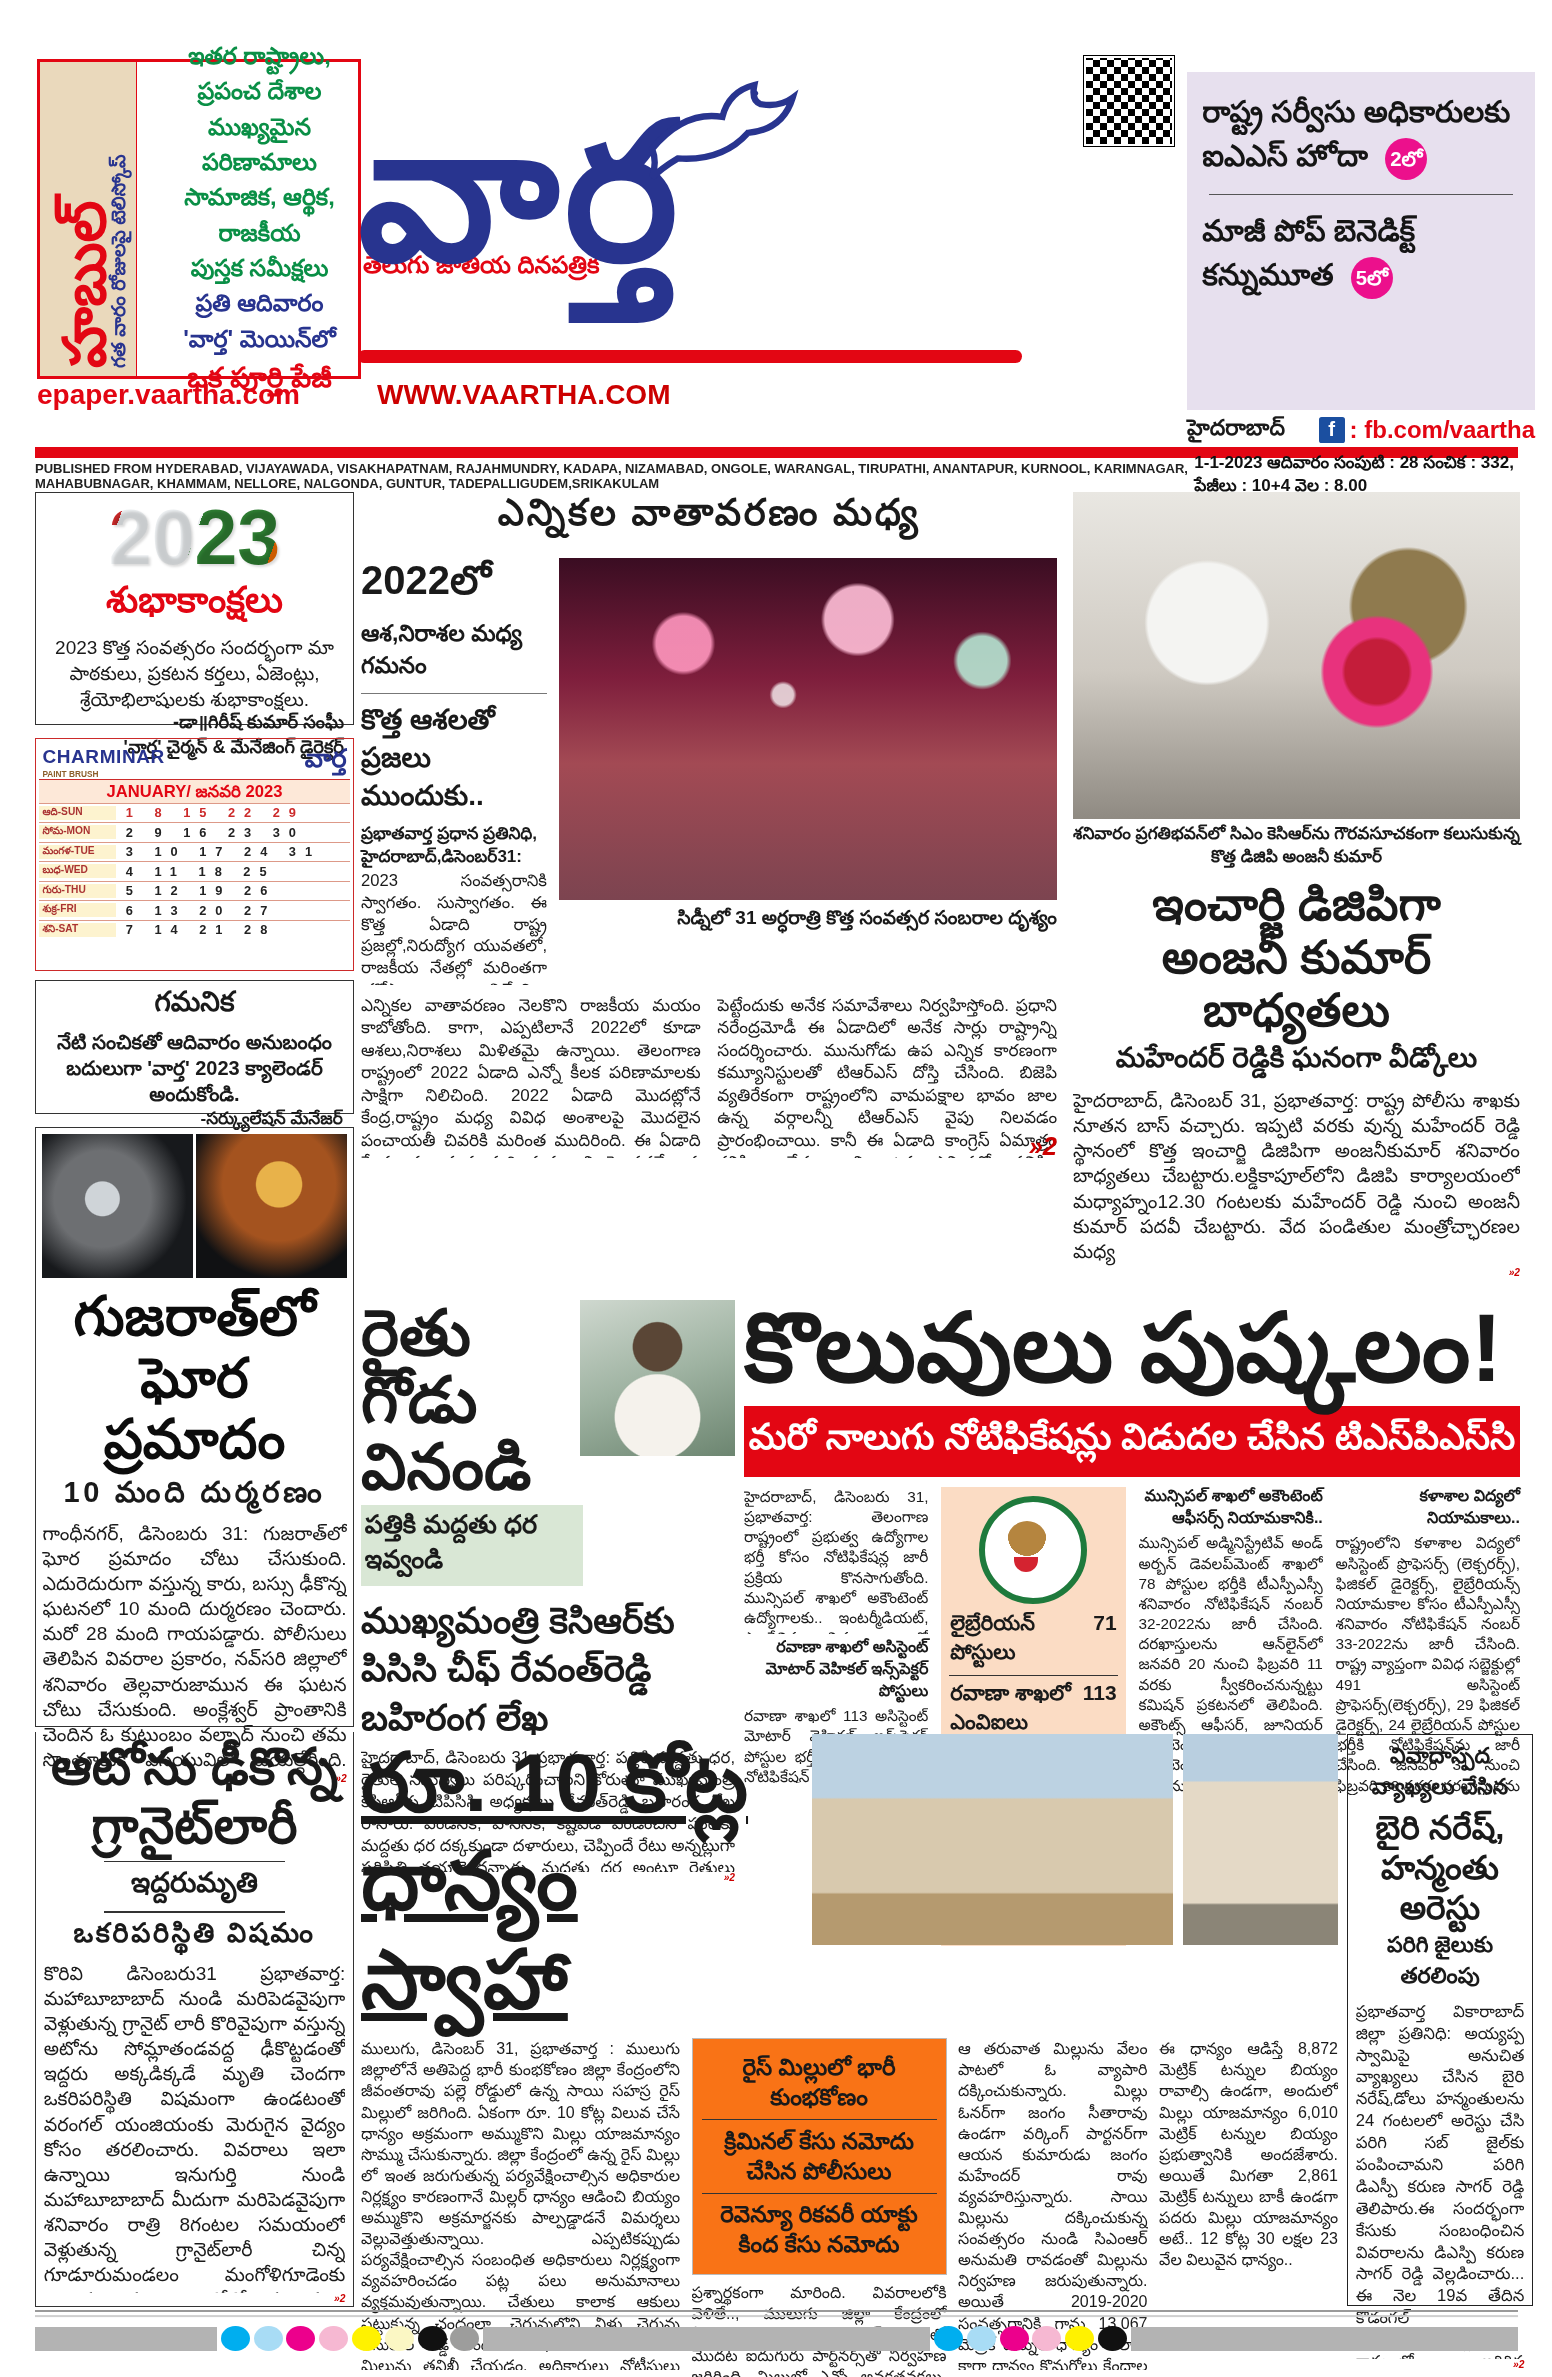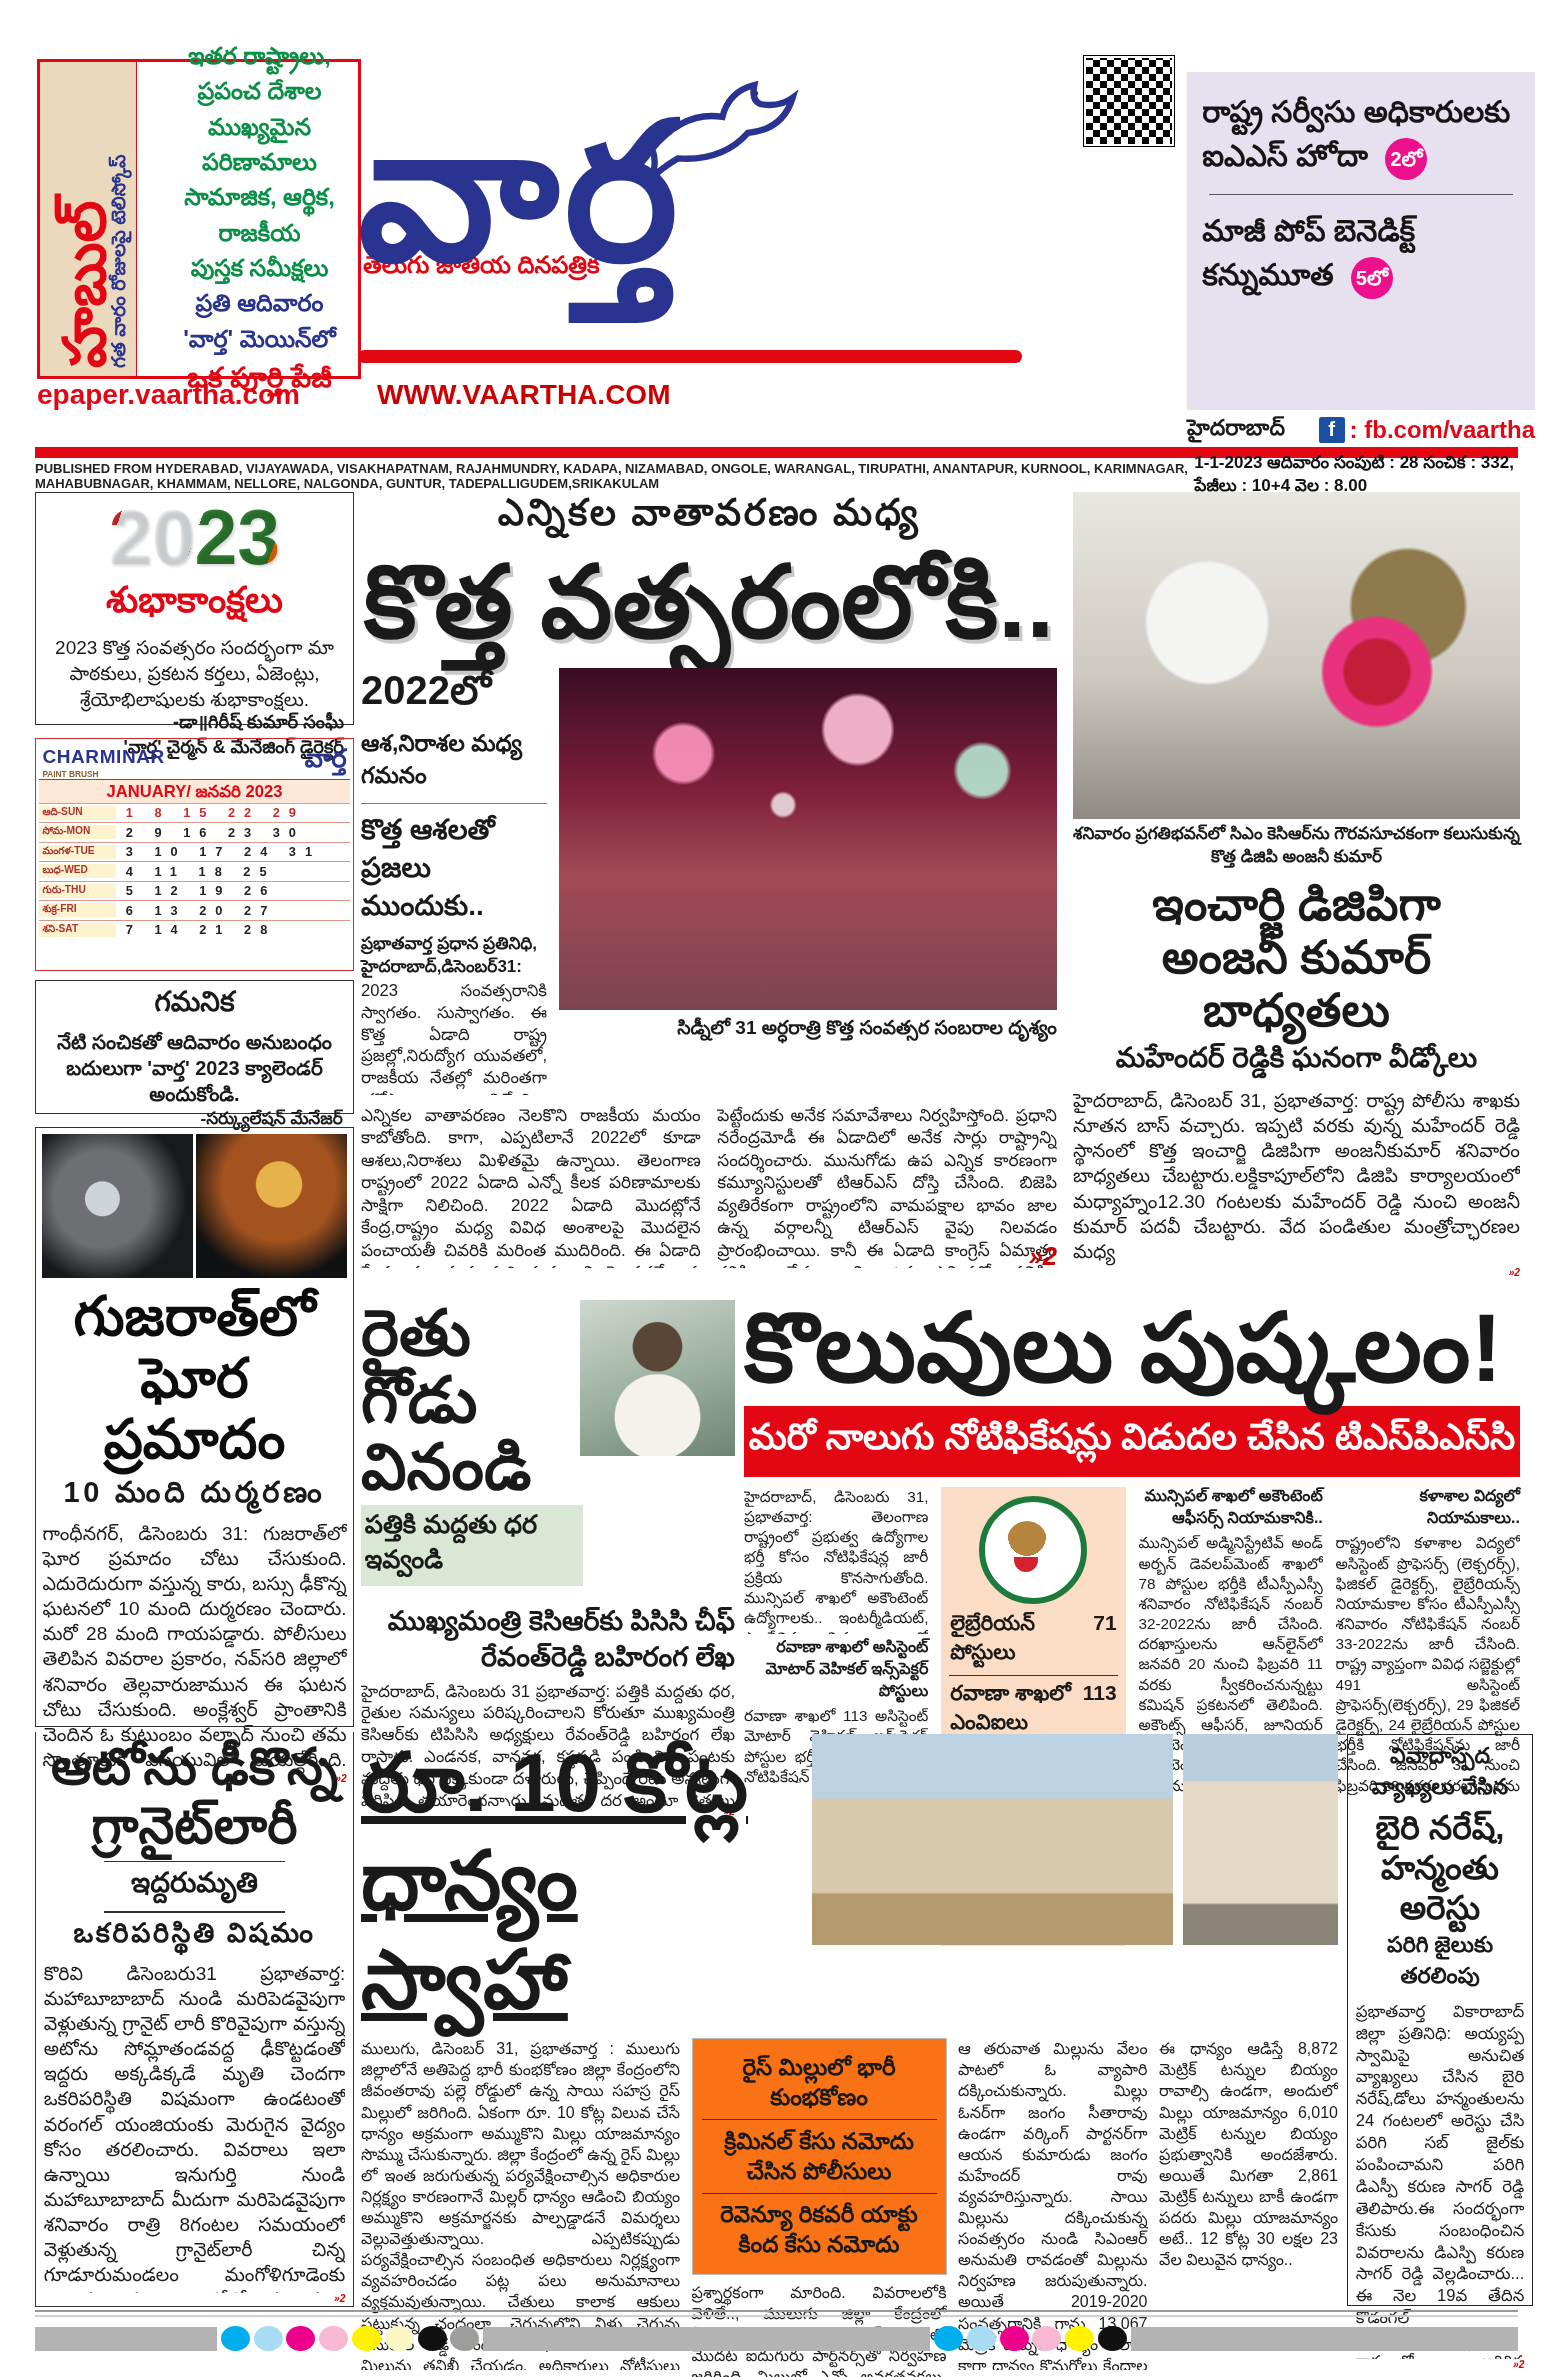--- a/index.html
+++ b/index.html
@@ -102,21 +102,21 @@
   .mcol{flex:1;}
   
   #farmArt{left:361px;top:1300px;width:374px;height:425px;}
   #farmTop{display:flex;gap:7.7px;}
   #farmHead{width:211px;font-size:64px;font-weight:900;line-height:1.05;}
   #farmPhoto{flex:1;height:156px;background:
      radial-gradient(circle at 50% 30%,#5a4636 0 18%,transparent 19%),
      radial-gradient(circle at 50% 75%,#f5f2ec 0 30%,transparent 31%),
      linear-gradient(160deg,#cfd8cf 0%,#9fb3a2 50%,#6c8570 100%);}
   #farmBand{width:214px;background:#d9e7d5;font-size:25.5px;font-weight:900;padding:5.1px 3.8px;margin-top:3.8px;}
-  #farmSub{font-size:27px;font-weight:900;text-align:right;line-height:1.35;margin-top:17px;}
+  #farmSub{font-size:36px;font-weight:900;text-align:left;line-height:1.35;margin-top:11px;}
   
   #jobsArt{left:744px;top:1300px;width:776px;height:425px;}
   #jobsHead{font-size:96px;font-weight:900;line-height:1.0;}
   #jobsBanner{background:#e30613;color:#fff;font-size:36px;font-weight:900;text-align:center;
               padding:10.2px 3.8px;margin-top:10.2px;}
   #jobsCols{display:flex;gap:12.8px;margin-top:10.2px;}
   .jcol{flex:1;}
   #tspscBox{background:#fbdcc4;padding:6.4px 7.7px;}
   #tspscLogo{width:96px;height:96px;margin:2.6px auto;border-radius:50%;background:#fff;border:6.4px solid #1e7a3c;
              position:relative;}
@@ -301,21 +301,20 @@
     <div class="subRule"></div>
     <div id="autoSub1">ఇద్దరుమృతి</div>
     <div class="subRule"></div>
     <div id="autoSub2">ఒకరిపరిస్థితి విషమం</div>
     <div class="jtext bodyS" style="height:332px;margin-top:6.4px;">కొరివి డిసెంబరు31 ప్రభాతవార్త: మహాబూబాబాద్ నుండి మరిపెడవైపుగా వెళ్లుతున్న గ్రానైట్ లారీ కొరివైపుగా వస్తున్న అటోను సోమ్లాతండవద్ద ఢీకొట్టడంతో ఇద్దరు అక్కడిక్కడే మృతి చెందగా ఒకరిపరిస్థితి విషమంగా ఉండటంతో వరంగల్ యంజియంకు మెరుగైన వైద్యం కోసం తరలించారు. వివరాలు ఇలా ఉన్నాయి ఇనుగుర్తి నుండి మహాబూబాబాద్ మీదుగా మరిపెడవైపుగా శనివారం రాత్రి 8గంటల సమయంలో వెళ్లుతున్న గ్రానైట్‌లారీ చిన్న గూడూరుమండలం మంగోళిగూడెంకు చెందిన 8మంది అటోలో కురివైపుగా వస్తుండగా సోమ్లాతండవద్ద గ్రానైట్ లారీ అదుపుతప్పి అటోను ఢీకొట్టింది దీంతో లారీపై ఉన్న గ్రానైట్ బండలు ఒక్కసారీగా జారీ అటోపై పడటంతో ఇద్దరు మృతి చెందారు చనిపోయిన వారిలో యాకాలపు శ్రీకాంత్ (40) ఉండగా బానోత్ సుమన్ (28) ఏరియాహాస్పటల్‌కు తీసుకువచ్చిచికిత్స కొనసాగిస్తుండగానే మృతి</div>
     <div style="text-align:right;" class="more">»<span>2</span></div>
   </div>
 
   <div class="abs" id="mainArt">
     <div id="mainKick">ఎన్నికల వాతావరణం మధ్య</div>
-    <div id="mainHead">కొత్త వత్సరంలోకి..</div>
     <div id="mainRow">
       <div id="mainLeftCol">
         <div id="mainYear">2022లో</div>
         <div id="mainSub1">ఆశ,నిరాశల మధ్య గమనం</div>
         <div id="mainSub2">కొత్త ఆశలతో ప్రజలు ముందుకు..</div>
         <div id="mainByline">ప్రభాతవార్త ప్రధాన ప్రతినిధి, హైదరాబాద్,డిసెంబర్31:</div>
         <div class="jtext" style="font-size:16.6px;height:115px;">2023 సంవత్సరానికి స్వాగతం. సుస్వాగతం. ఈ కొత్త ఏడాది రాష్ట్ర ప్రజల్లో,నిరుద్యోగ యువతలో, రాజకీయ నేతల్లో మరింతగా భరోసా నిచ్చేదిగా మారుతుందని ఆశిద్దాం. ఎందుకంటే 2023 ఎన్నికల సంవత్సరం. రాజకీయ నేతలు బిజీగా ఉంటారు. కోటీ ఆశలను నమోదు చేసుకుంటారు. రాష్ట్రమంతటా</div>
       </div>
       <div style="flex:1;">
         <div id="fireworks"></div>

